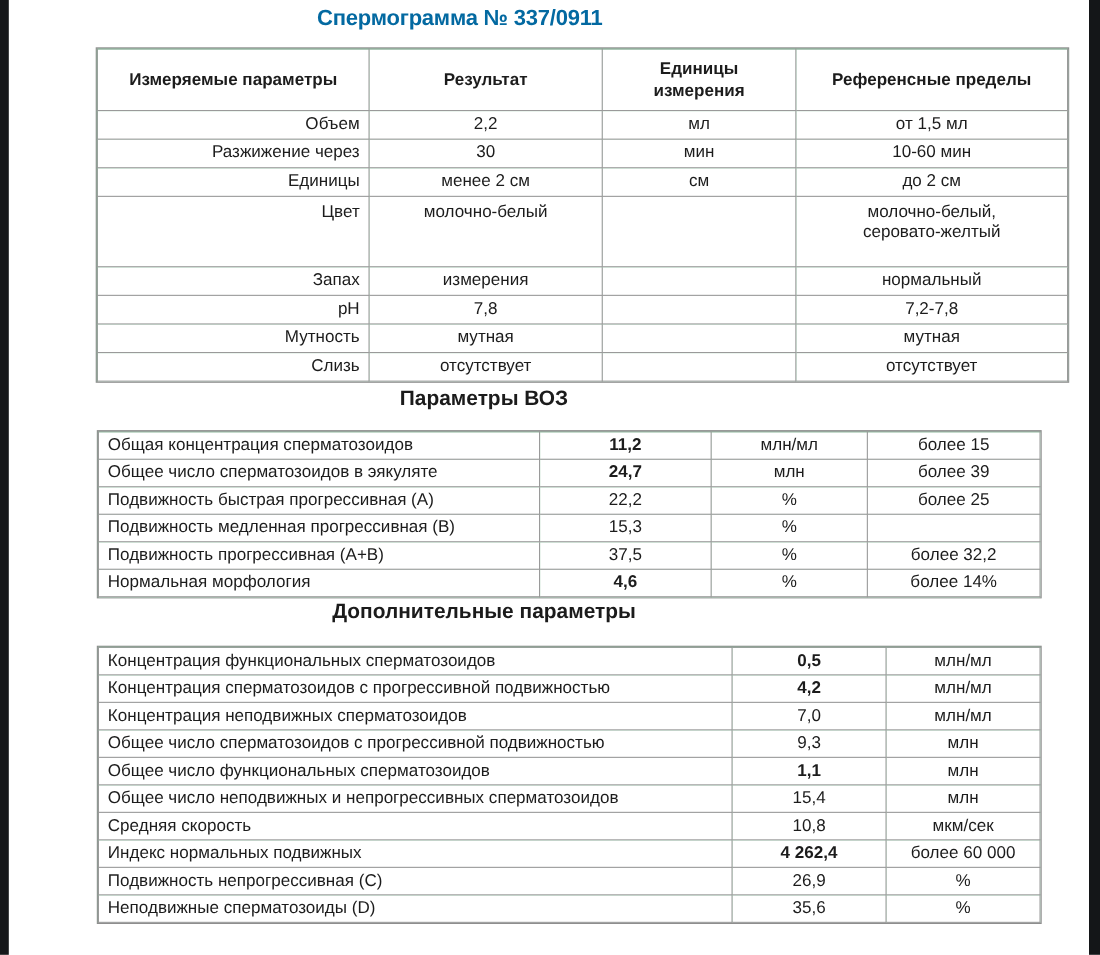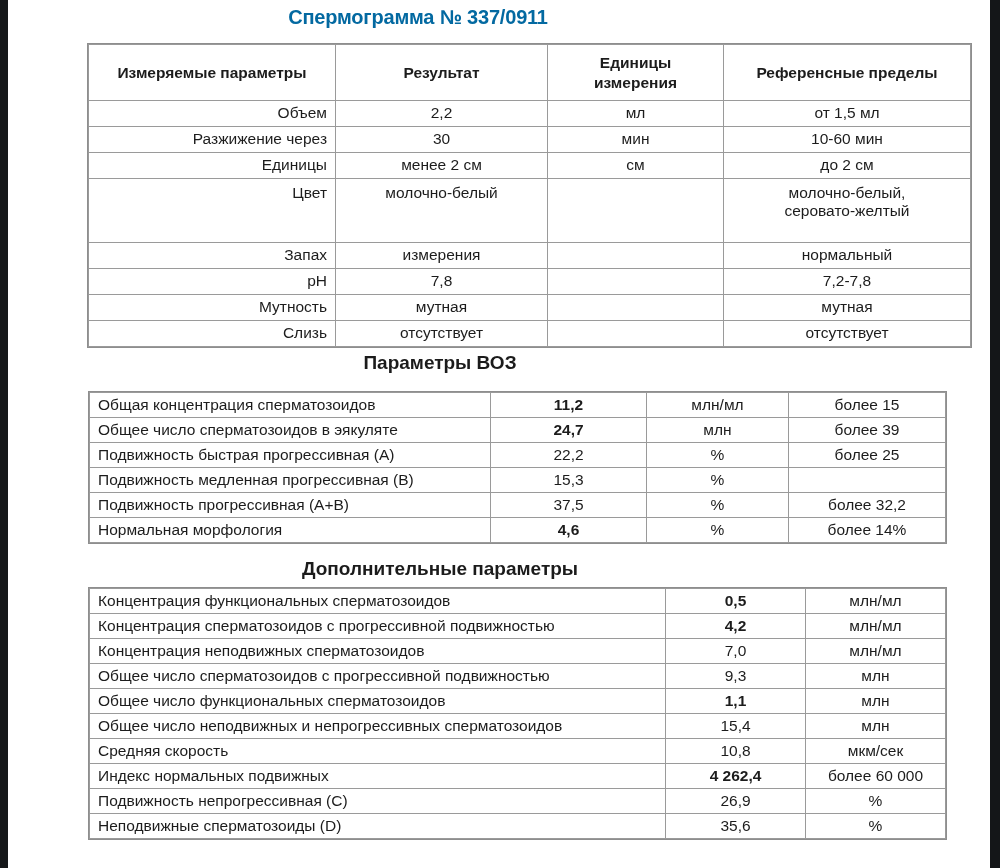--- a/index.html
+++ b/index.html
@@ -50,21 +50,21 @@
   .section-title {
     position: absolute;
     width: 880px;
     left: 0;
     text-align: center;
     font-size: 19px;
     font-weight: bold;
     color: #1b1b1b;
   }
   #who-title { top: 352px; }
-  #extra-title { top: 558px; }
+  #extra-title { top: 546px; }
 
   table {
     position: absolute;
     border-collapse: collapse;
     table-layout: fixed;
     background: #86efac;
   }
   table td, table th {
     border: 1px solid #9a9a9a;
     padding: 0 8px;

